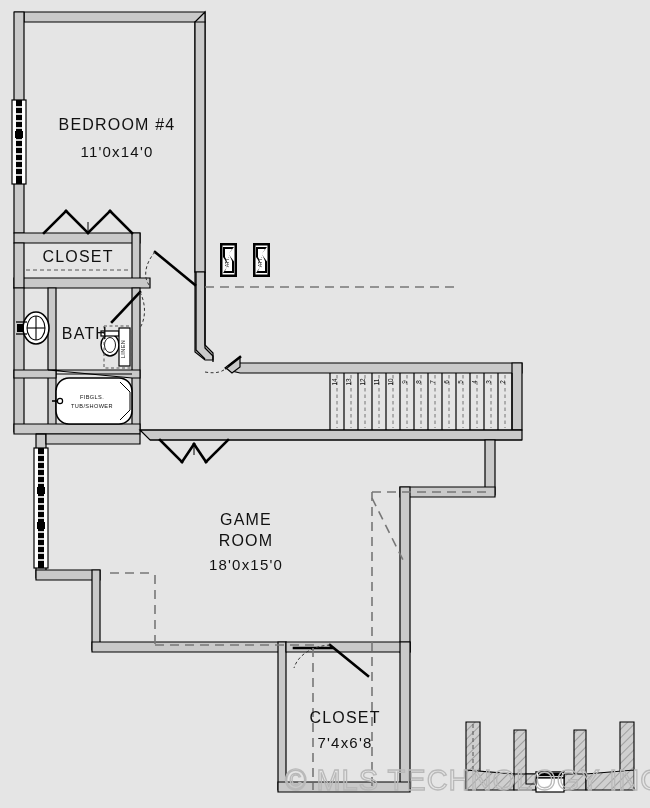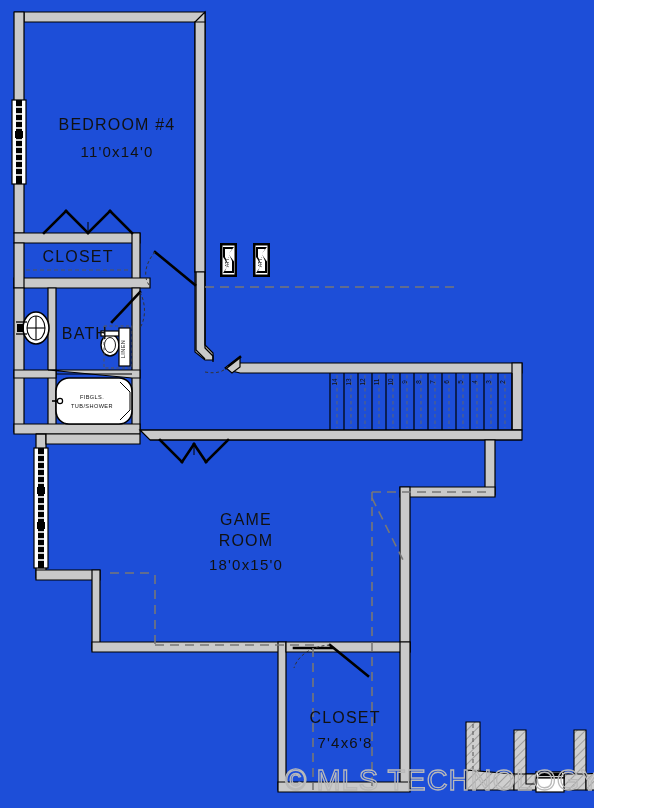--- a/index.html
+++ b/index.html
@@ -1,17 +1,17 @@
 <!DOCTYPE html>
 <html><head>
 <meta charset="utf-8">
 <style>
   html,body{margin:0;padding:0;background:#ffffff;}
   body{width:650px;height:808px;font-family:"Liberation Sans",sans-serif;}
-  #plan{position:relative;width:594px;height:808px;background:#1d4ed8;overflow:hidden;}
+  #plan{position:relative;width:650px;height:808px;background:#e5e5e5;overflow:hidden;}
   svg{display:block;}
   .rmlabel{
     font-family:"Liberation Sans",sans-serif;
     fill:#111;
     text-anchor:middle;
     letter-spacing:1.2px;
   }
   .rmname{font-size:16px;}
   .rmdim{font-size:15px;}
   .smalllabel{font-size:5.2px;font-family:"Liberation Sans",sans-serif;fill:#111;text-anchor:middle;letter-spacing:0.1px;}

